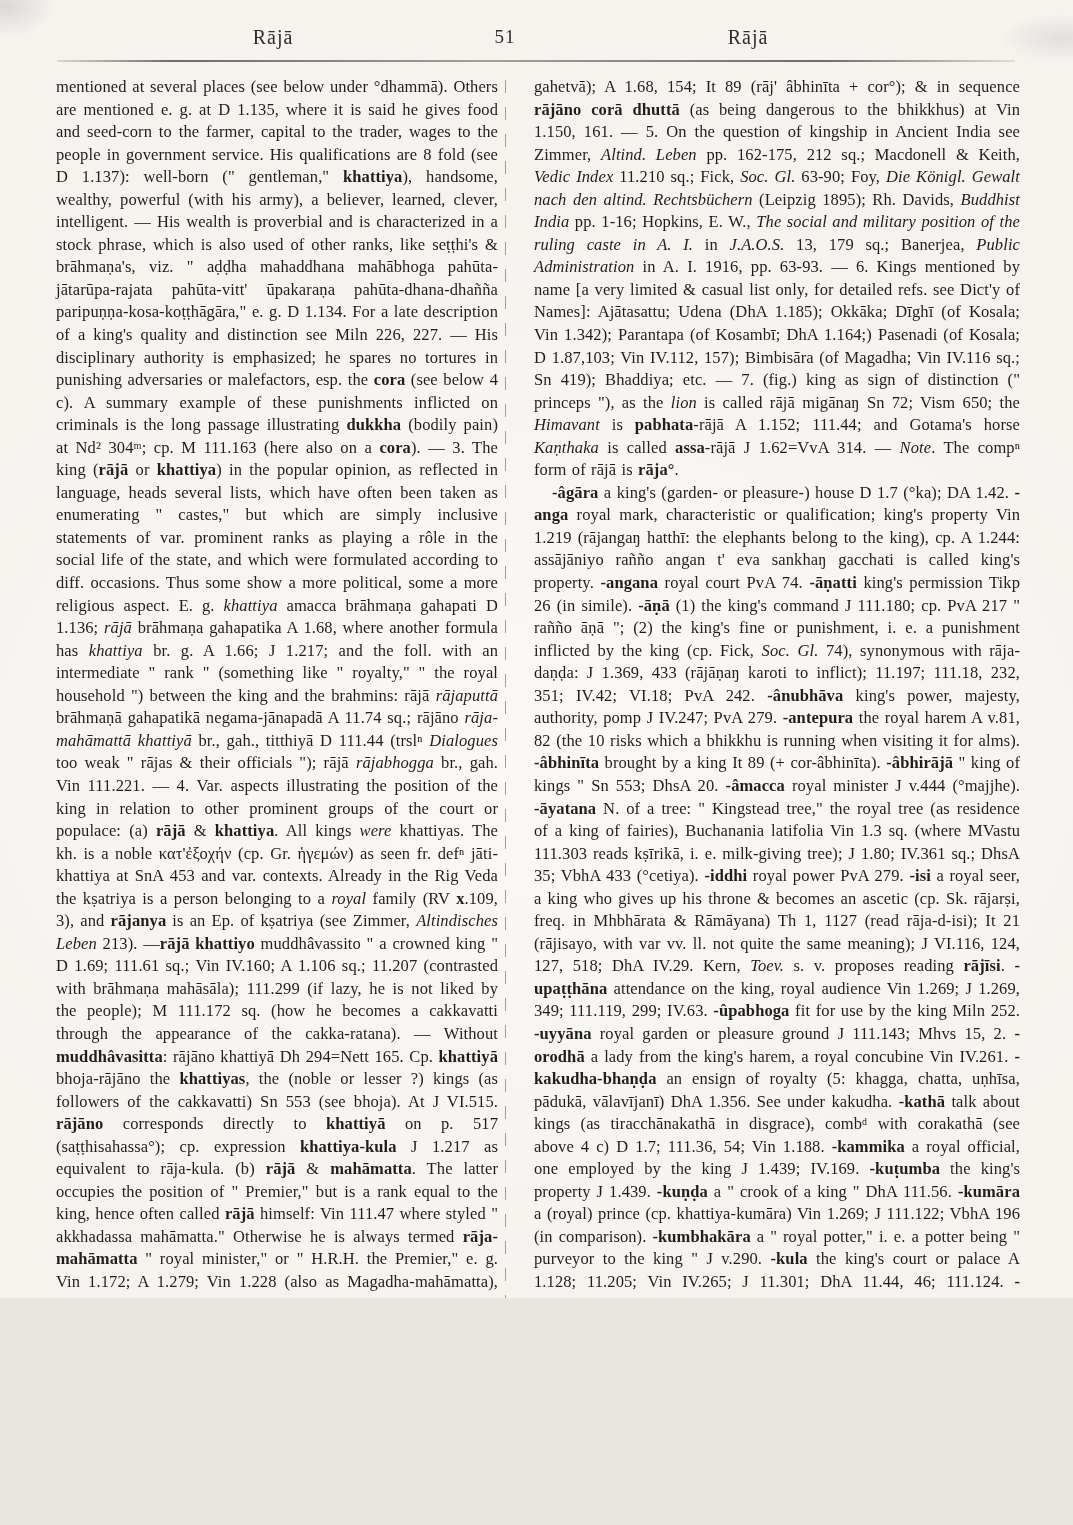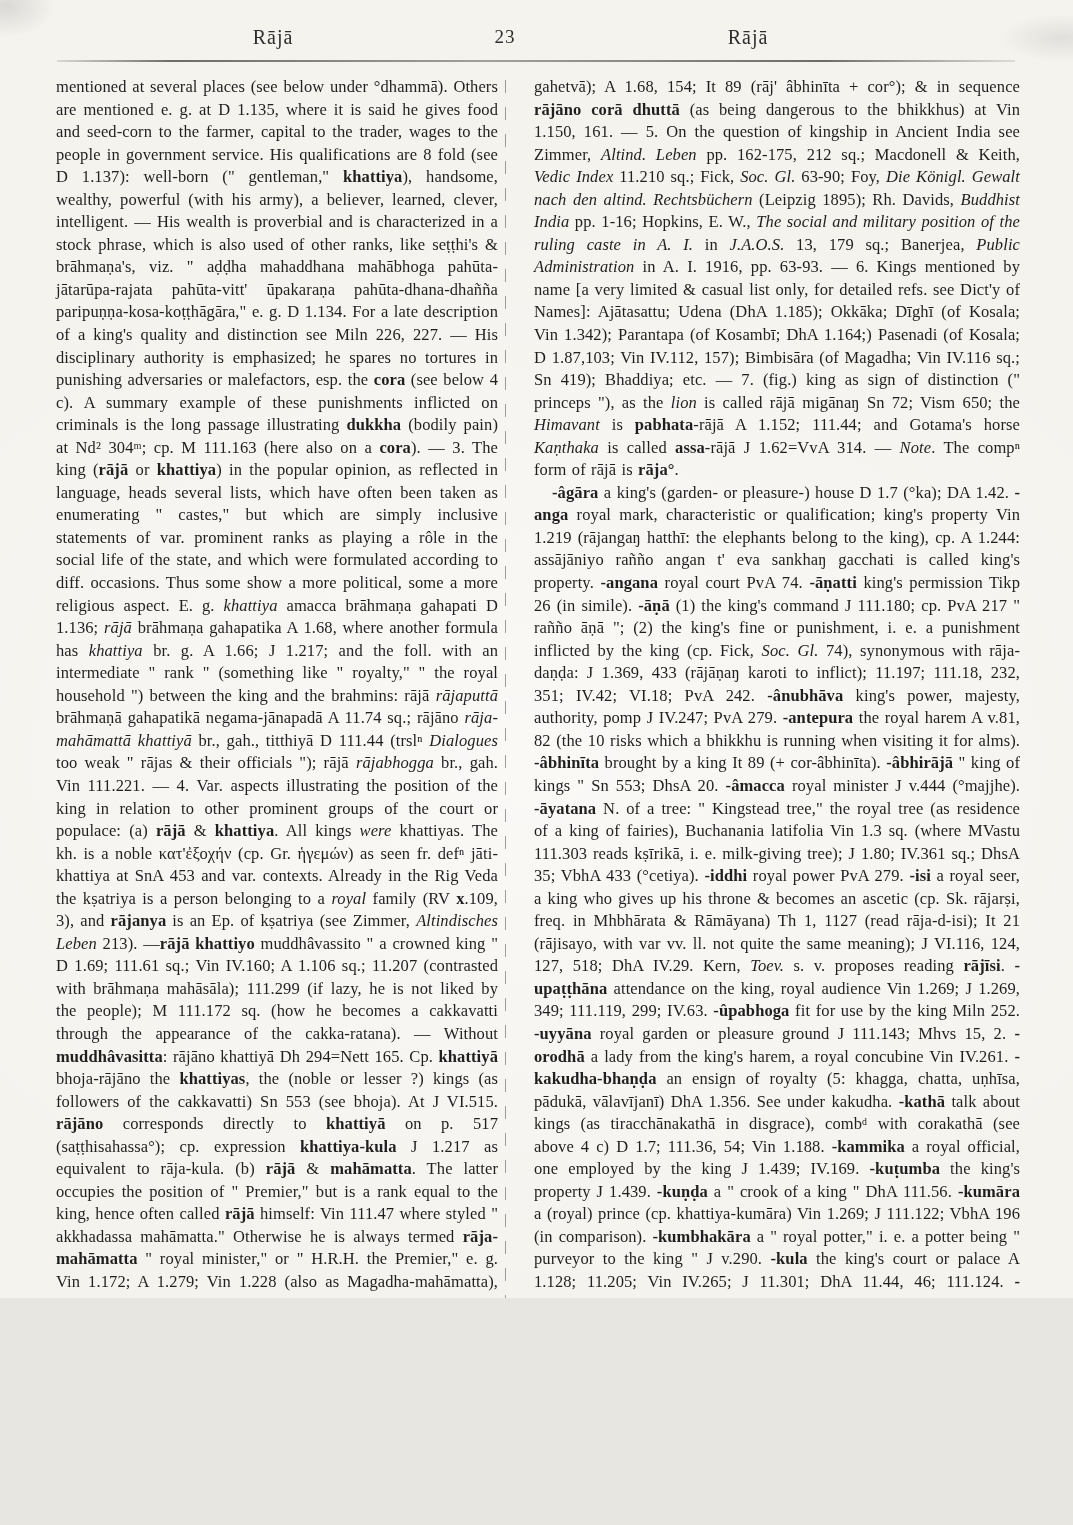--- a/index.html
+++ b/index.html
@@ -52,21 +52,21 @@
   b { font-weight:bold; }
   i { font-style:italic; }
 </style>
 </head>
 <body>
 
 <div class="page">
 
   <div class="running-head">
     <span class="head-item head-left">Rājā</span>
-    <span class="head-item head-num">23</span>
+    <span class="head-item head-num">51</span>
     <span class="head-item head-right">Rājā</span>
   </div>
 
   <div class="head-rule"></div>
 
   <div class="column col-left">
       <p class="para">mentioned at several places (see below under °dhammā). Others are mentioned e. g. at D 1.135, where it is said he gives food and seed-corn to the farmer, capital to the trader, wages to the people in government service. His qualifications are 8 fold (see D 1.137): well-born (" gentleman," <b>khattiya</b>), handsome, wealthy, powerful (with his army), a believer, learned, clever, intelligent. — His wealth is proverbial and is characterized in a stock phrase, which is also used of other ranks, like seṭṭhi's &amp; brāhmaṇa's, viz. " aḍḍha mahaddhana mahābhoga pahūta-jātarūpa-rajata pahūta-vitt' ūpakaraṇa pahūta-dhana-dhañña paripuṇṇa-kosa-koṭṭhāgāra," e. g. D 1.134. For a late description of a king's quality and distinction see Miln 226, 227. — His disciplinary authority is emphasized; he spares no tortures in punishing adversaries or malefactors, esp. the <b>cora</b> (see below 4 c). A summary example of these punishments inflicted on criminals is the long passage illustrating <b>dukkha</b> (bodily pain) at Nd² 304ᵐ; cp. M 111.163 (here also on a <b>cora</b>). — 3. The king (<b>rājā</b> or <b>khattiya</b>) in the popular opinion, as reflected in language, heads several lists, which have often been taken as enumerating " castes," but which are simply inclusive statements of var. prominent ranks as playing a rôle in the social life of the state, and which were formulated according to diff. occasions. Thus some show a more political, some a more religious aspect. E. g. <i>khattiya</i> amacca brāhmaṇa gahapati D 1.136; <i>rājā</i> brāhmaṇa gahapatika A 1.68, where another formula has <i>khattiya</i> br. g. A 1.66; J 1.217; and the foll. with an intermediate " rank " (something like " royalty," " the royal household ") between the king and the brahmins: rājā <i>rājaputtā</i> brāhmaṇā gahapatikā negama-jānapadā A 11.74 sq.; rājāno <i>rāja-mahāmattā khattiyā</i> br., gah., titthiyā D 111.44 (trslⁿ <i>Dialogues</i> too weak " rājas &amp; their officials "); rājā <i>rājabhogga</i> br., gah. Vin 111.221. — 4. Var. aspects illustrating the position of the king in relation to other prominent groups of the court or populace: (a) <b>rājā</b> &amp; <b>khattiya</b>. All kings <i>were</i> khattiyas. The kh. is a noble κατ'ἐξοχήν (cp. Gr. ἡγεμών) as seen fr. defⁿ jāti-khattiya at SnA 453 and var. contexts. Already in the Rig Veda the kṣatriya is a person belonging to a <i>royal</i> family (RV <b>x</b>.109, 3), and <b>rājanya</b> is an Ep. of kṣatriya (see Zimmer, <i>Altindisches Leben</i> 213). —<b>rājā khattiyo</b> muddhâvassito " a crowned king " D 1.69; 111.61 sq.; Vin IV.160; A 1.106 sq.; 11.207 (contrasted with brāhmaṇa mahāsāla); 111.299 (if lazy, he is not liked by the people); M 111.172 sq. (how he becomes a cakkavatti through the appearance of the cakka-ratana). — Without <b>muddhâvasitta</b>: rājāno khattiyā Dh 294=Nett 165. Cp. <b>khattiyā</b> bhoja-rājāno the <b>khattiyas</b>, the (noble or lesser ?) kings (as followers of the cakkavatti) Sn 553 (see bhoja). At J VI.515. <b>rājāno</b> corresponds directly to <b>khattiyā</b> on p. 517 (saṭṭhisahassa°); cp. expression <b>khattiya-kula</b> J 1.217 as equivalent to rāja-kula. (b) <b>rājā</b> &amp; <b>mahāmatta</b>. The latter occupies the position of " Premier," but is a rank equal to the king, hence often called <b>rājā</b> himself: Vin 111.47 where styled " akkhadassa mahāmatta." Otherwise he is always termed <b>rāja-mahāmatta</b> " royal minister," or " H.R.H. the Premier," e. g. Vin 1.172; A 1.279; Vin 1.228 (also as Magadha-mahāmatta), and called himself a <i>khattiya</i> D 111.44. — (c) <b>rājā</b> &amp; <b>cora</b>. A prominent figure in the affairs of State is the " robber-chief " (mahā-cora). The contrast-pair <b>rajāno</b> (so always pl.) &amp; <b>cora</b> is very frequent, and in this connection we have to think of rājāno as either smaller kings, knights or royals (royalists), i. e. officers of the kings or " the king's Guards." Thus at J 111.34 the C. explⁿ as <b>rāja-purisā</b>. It is here used as a term of warning or frightening " get up, robber, so that the kings (alias ' policeman ') won't catch you ": <b>uṭṭhehi</b> cora mā taŋ gahesuŋ <b>rājāno</b>. Other passages are e. g.: D 1.7 (<b>rāja-kathā</b> &amp; <b>cora-kathā</b>)=Vin 1.188; M 111.163 (rājāno coraŋ āgucāriŋ</p>
     </div>
 
   <div class="col-divider"></div>

